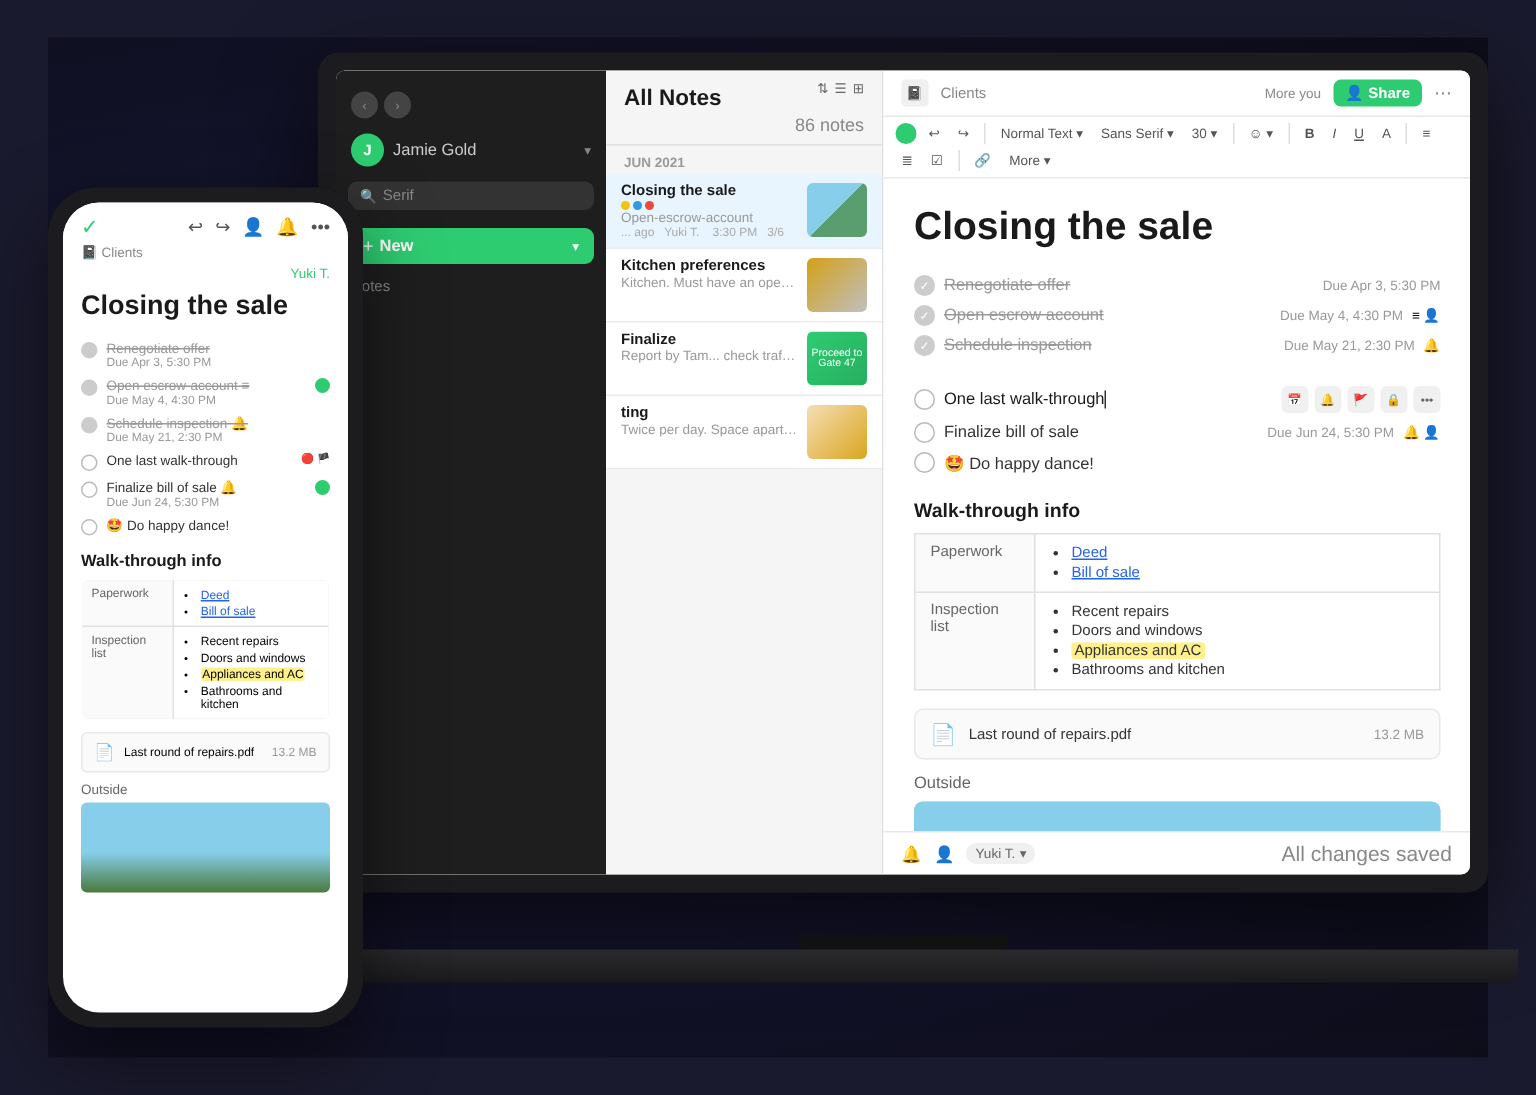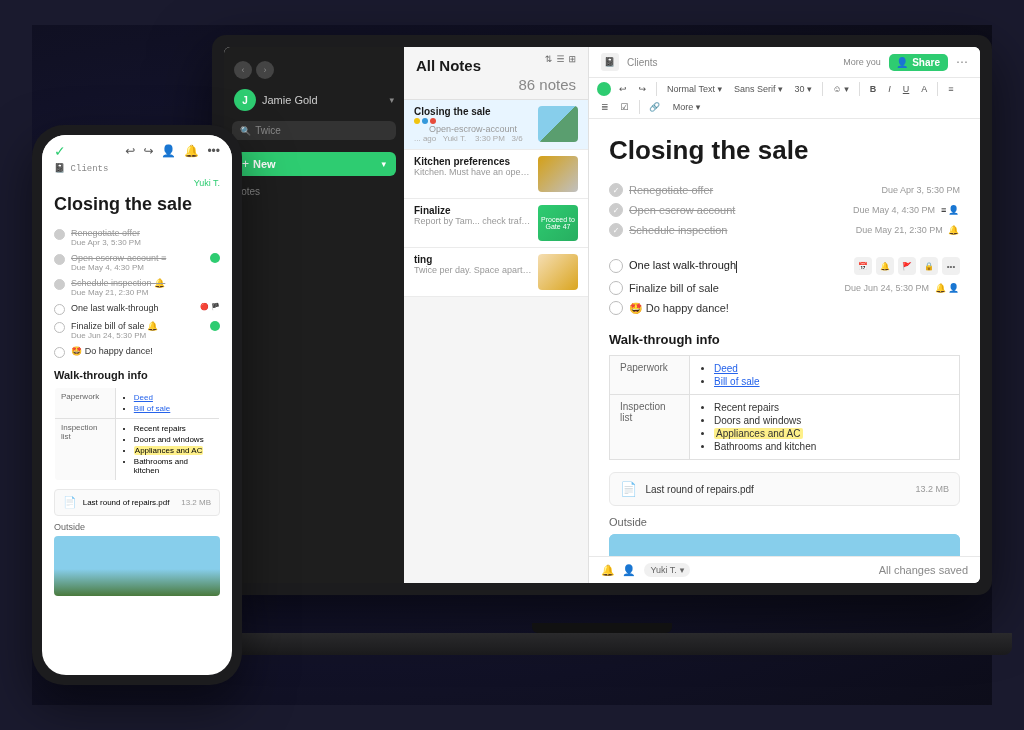--- a/index.html
+++ b/index.html
@@ -198,21 +198,21 @@
       text-align: right;
     }
 
     .notes-list-title {
       font-size: 15px;
       font-weight: 700;
       color: #1a1a1a;
     }
 
     .notes-list-meta {
-      font-size: 15px;
+      font-size: 12px;
       color: #888;
       margin-top: 2px;
     }
 
     .notes-list-toolbar {
       display: flex;
       gap: 4px;
       float: right;
       margin-top: -14px;
     }
@@ -273,21 +273,20 @@
     .dot-yellow { background: #f1c40f; }
     .dot-blue { background: #3498db; }
     .dot-red { background: #e74c3c; }
 
     .note-item-sub {
       font-size: 9px;
       color: #999;
       white-space: nowrap;
       overflow: hidden;
       text-overflow: ellipsis;
-      text-align: center;
     }
 
     .note-item-tags {
       font-size: 8px;
       color: #aaa;
     }
 
     .note-item-thumb {
       width: 40px;
       height: 36px;
@@ -617,21 +616,21 @@
       font-size: 9px;
       color: #666;
       background: #f0f0f0;
       border-radius: 12px;
       padding: 2px 6px;
       cursor: pointer;
     }
 
     .footer-saved {
       margin-left: auto;
-      font-size: 11px;
+      font-size: 14px;
       color: #888;
     }
 
     
     .phone {
       position: absolute;
       left: 0;
       bottom: 20px;
       width: 210px;
       height: 560px;
@@ -666,21 +665,20 @@
     }
 
     .phone-check { color: #2ecc71; font-size: 14px; }
     .phone-icons { display: flex; gap: 8px; }
     .phone-icon-sm { font-size: 12px; color: #555; }
 
     .phone-breadcrumb {
       padding: 0 12px 4px;
       font-size: 9px;
       color: #888;
-      font-family: Liberation Mono, monospace;
     }
 
     .phone-header {
       display: flex;
       justify-content: space-between;
       padding: 0 12px 6px;
     }
 
     .phone-header-left { font-size: 9px; color: #888; }
     .phone-header-right { font-size: 9px; color: #2ecc71; }
@@ -814,21 +812,21 @@
               <div class="sidebar-nav-btn">‹</div>
               <div class="sidebar-nav-btn">›</div>
             </div>
             <div class="sidebar-user">
               <div class="sidebar-avatar">J</div>
               <span class="sidebar-username">Jamie Gold</span>
               <span style="color:#888;font-size:9px;">▾</span>
             </div>
             <div class="sidebar-search">
               <span class="sidebar-search-icon">🔍</span>
-              <span class="sidebar-search-text">Twice</span>
+              <span class="sidebar-search-text">Serif</span>
             </div>
             <div class="sidebar-new-btn">
               <span style="color:white;font-size:12px;">+</span>
               <span class="sidebar-new-label">New</span>
               <span style="color:white;font-size:9px;margin-left:auto;">▾</span>
             </div>
             <div class="sidebar-notes-item">Notes</div>
           </div>
 
           <div class="notes-list">
@@ -836,20 +834,21 @@
               <div style="display:flex;align-items:center;justify-content:space-between;">
                 <span class="notes-list-title">All Notes</span>
                 <div class="notes-list-toolbar">
                   <span class="notes-list-toolbar-btn">⇅</span>
                   <span class="notes-list-toolbar-btn">☰</span>
                   <span class="notes-list-toolbar-btn">⊞</span>
                 </div>
               </div>
               <div class="notes-list-meta">86 notes</div>
             </div>
+            <div class="notes-group-label">JUN 2021</div>
 
             <div class="note-item active">
               <div class="note-item-content">
                 <div class="note-item-title">Closing the sale</div>
                 <div class="note-item-dots">
                   <div class="dot dot-yellow"></div>
                   <div class="dot dot-blue"></div>
                   <div class="dot dot-red"></div>
                 </div>
                 <div class="note-item-sub">Open-escrow-account</div>

